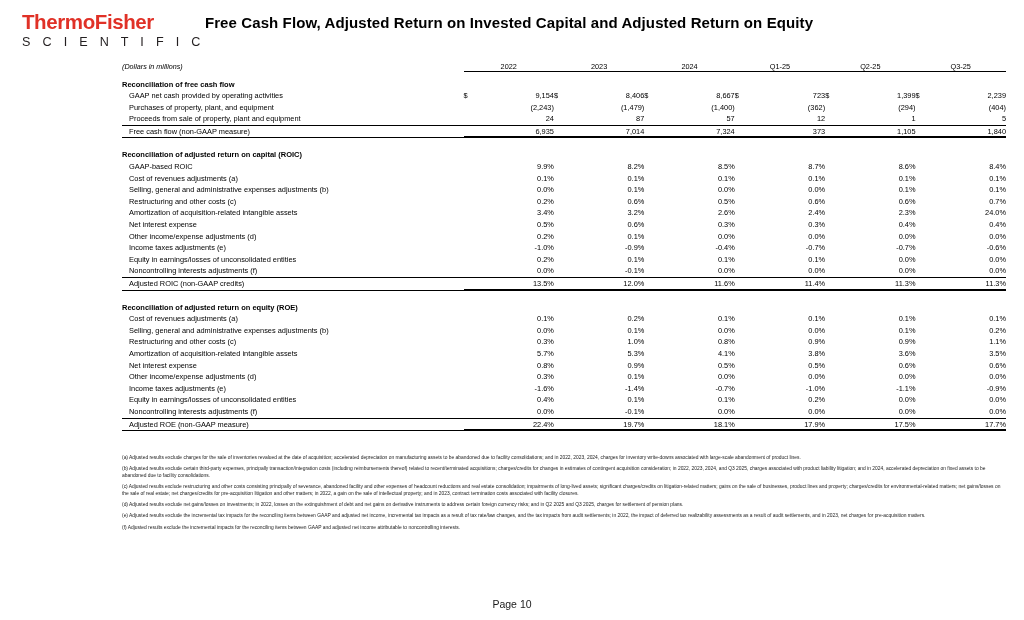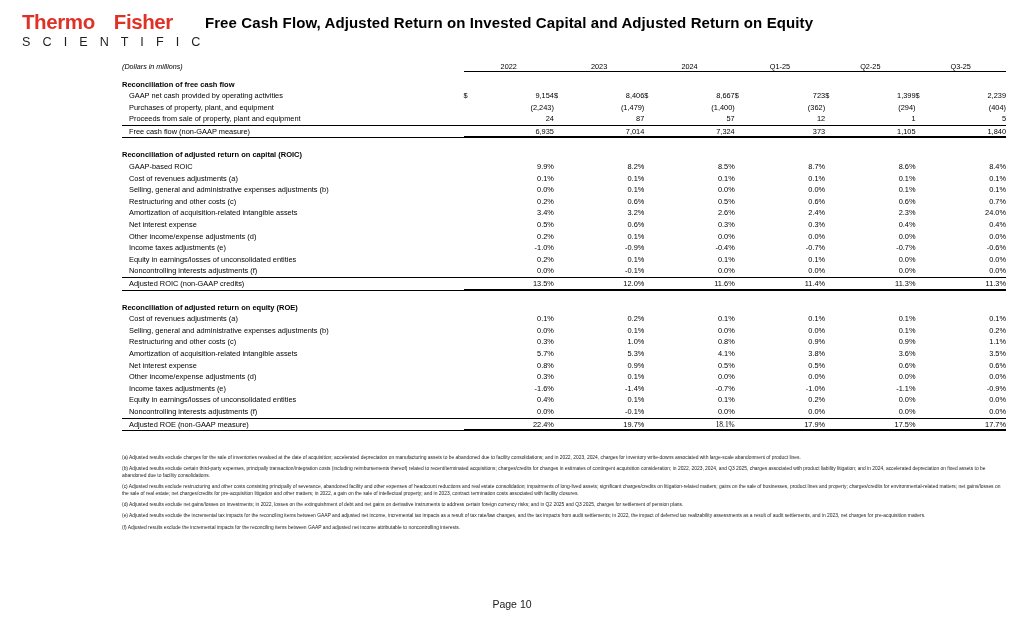--- a/index.html
+++ b/index.html
@@ -28,21 +28,21 @@
     top: 12px;
     line-height: 1;
   }
   .logo-top {
     font-size: 20.5px;
     font-weight: bold;
     color: #e03127;
     letter-spacing: -0.4px;
     white-space: nowrap;
   }
-  .logo-top .fisher { color: #e03127; margin-left: 19px; }
+  .logo-top .fisher { color: #e03127; }
   .logo-bottom {
     margin-top: 3px;
     font-size: 12.6px;
     font-weight: normal;
     color: #231f20;
     letter-spacing: 4.3px;
     white-space: nowrap;
   }
   .deck-title {
     position: absolute;
@@ -571,21 +571,21 @@
           <td class="cur u-left" style="border-bottom: 1px solid rgb(0, 0, 0);"></td>
           <td class="val" style="border-bottom: 1px solid rgb(0, 0, 0);">0.0%</td>
         </tr>
         <tr class="r total">
           <td class="lbl indent ruled-total">Adjusted ROE (non-GAAP measure)</td>
           <td class="cur ruled-total" style="border-top: 1px solid rgb(0, 0, 0); border-bottom: 1px solid rgb(0, 0, 0); box-shadow: rgb(0, 0, 0) 0px -3px 0px -2px inset;"></td>
           <td class="val" style="border-top: 1px solid rgb(0, 0, 0); border-bottom: 1px solid rgb(0, 0, 0); box-shadow: rgb(0, 0, 0) 0px -3px 0px -2px inset;">22.4%</td>
           <td class="cur ruled-total" style="border-top: 1px solid rgb(0, 0, 0); border-bottom: 1px solid rgb(0, 0, 0); box-shadow: rgb(0, 0, 0) 0px -3px 0px -2px inset;"></td>
           <td class="val" style="border-top: 1px solid rgb(0, 0, 0); border-bottom: 1px solid rgb(0, 0, 0); box-shadow: rgb(0, 0, 0) 0px -3px 0px -2px inset;">19.7%</td>
           <td class="cur ruled-total" style="border-top: 1px solid rgb(0, 0, 0); border-bottom: 1px solid rgb(0, 0, 0); box-shadow: rgb(0, 0, 0) 0px -3px 0px -2px inset;"></td>
-          <td class="val" style="border-top: 1px solid rgb(0, 0, 0); border-bottom: 1px solid rgb(0, 0, 0); box-shadow: rgb(0, 0, 0) 0px -3px 0px -2px inset; font-family: Liberation Serif, serif;">18.1%</td>
+          <td class="val" style="border-top: 1px solid rgb(0, 0, 0); border-bottom: 1px solid rgb(0, 0, 0); box-shadow: rgb(0, 0, 0) 0px -3px 0px -2px inset;">18.1%</td>
           <td class="cur ruled-total" style="border-top: 1px solid rgb(0, 0, 0); border-bottom: 1px solid rgb(0, 0, 0); box-shadow: rgb(0, 0, 0) 0px -3px 0px -2px inset;"></td>
           <td class="val" style="border-top: 1px solid rgb(0, 0, 0); border-bottom: 1px solid rgb(0, 0, 0); box-shadow: rgb(0, 0, 0) 0px -3px 0px -2px inset; text-align: right;">17.9%</td>
           <td class="cur ruled-total" style="border-top: 1px solid rgb(0, 0, 0); border-bottom: 1px solid rgb(0, 0, 0); box-shadow: rgb(0, 0, 0) 0px -3px 0px -2px inset;"></td>
           <td class="val" style="border-top: 1px solid rgb(0, 0, 0); border-bottom: 1px solid rgb(0, 0, 0); box-shadow: rgb(0, 0, 0) 0px -3px 0px -2px inset;">17.5%</td>
           <td class="cur ruled-total" style="border-top: 1px solid rgb(0, 0, 0); border-bottom: 1px solid rgb(0, 0, 0); box-shadow: rgb(0, 0, 0) 0px -3px 0px -2px inset;"></td>
           <td class="val" style="border-top: 1px solid rgb(0, 0, 0); border-bottom: 1px solid rgb(0, 0, 0); box-shadow: rgb(0, 0, 0) 0px -3px 0px -2px inset;">17.7%</td>
         </tr>
       </tbody>
   </table>
 </div>

